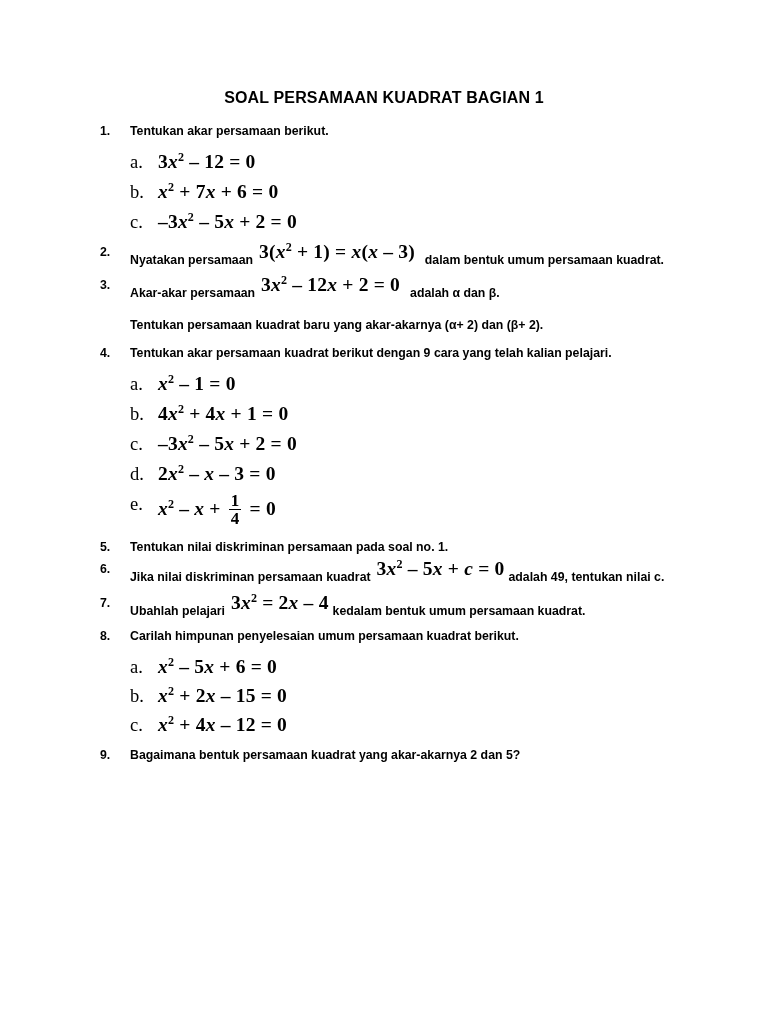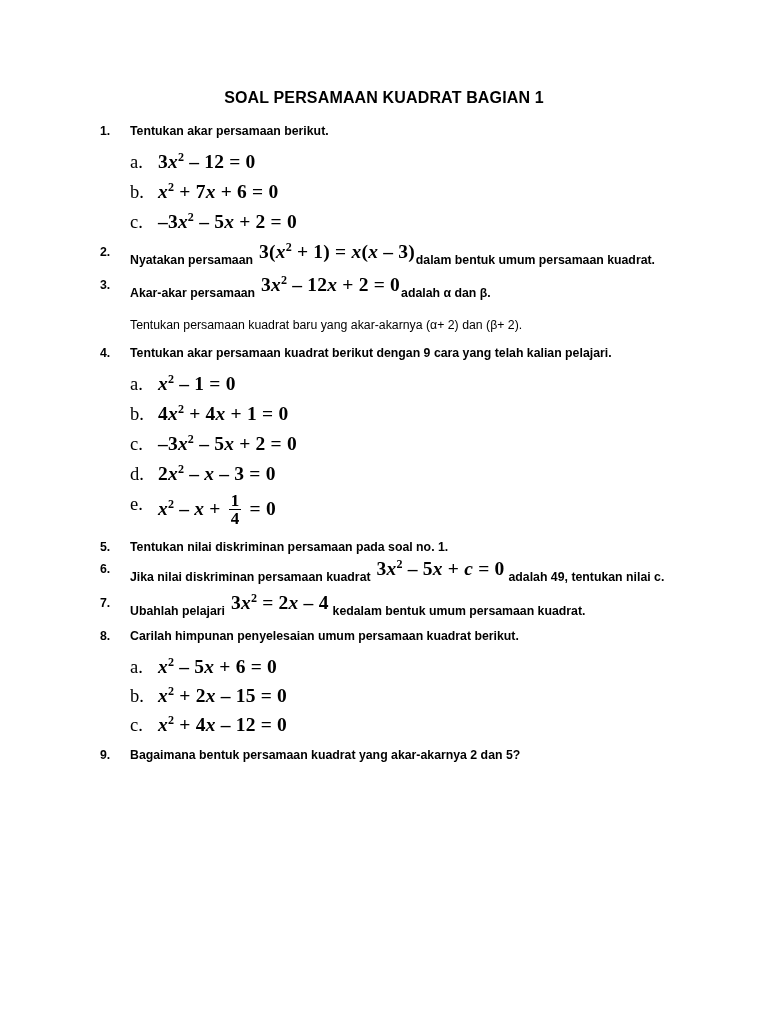--- a/index.html
+++ b/index.html
@@ -61,21 +61,21 @@
   }
   .qbody {
     display: block;
   }
   .qtext {
     font-weight: bold;
   }
   .cont-line {
     padding-left: 30px;
     font-size: 12.3px;
-    font-weight: normal;
+    font-weight: bold;
     line-height: 1.55;
     margin-top: 9px;
     margin-bottom: 3px;
   }
 
   
   .math {
     font-family: "Liberation Serif", "DejaVu Serif", serif;
     font-weight: bold;
     font-size: 19.5px;
@@ -90,21 +90,21 @@
     vertical-align: super;
     line-height: 0;
   }
   
   .math.inline {
     position: relative;
     top: -6px;
     margin: 0 4px 0 6px;
   }
   .math.inline.tight {
-    margin-right: 1px;
+    margin-right: 10px;
   }
 
   
   .sublist {
     list-style: none;
     margin: 10px 0 10px 0;
     padding: 0;
   }
   .sublist li {
     position: relative;

